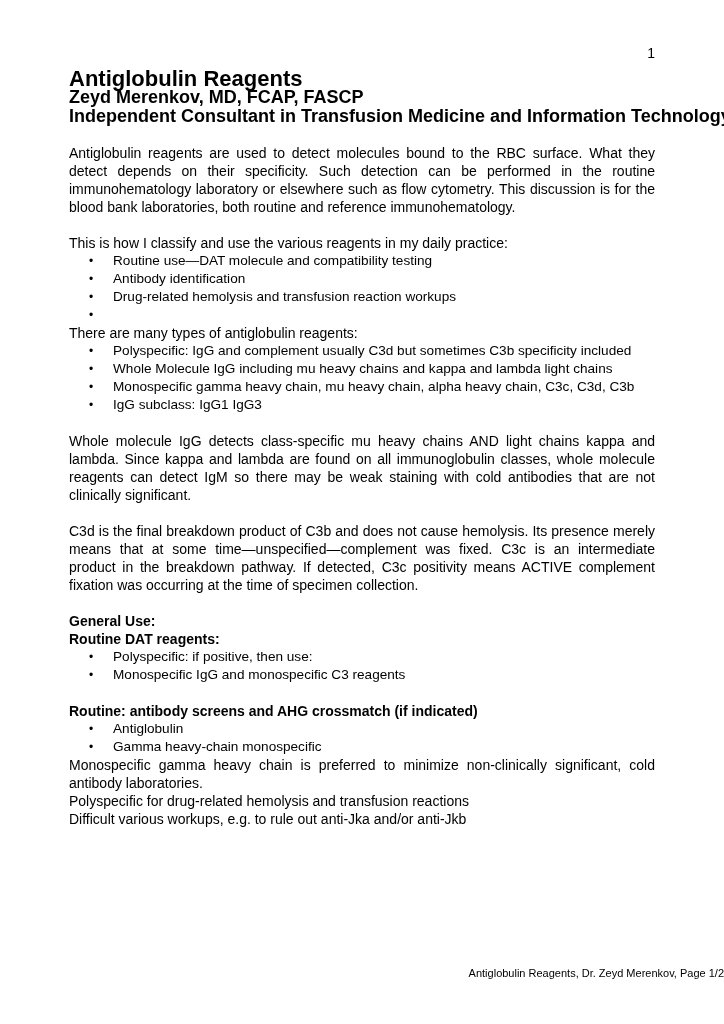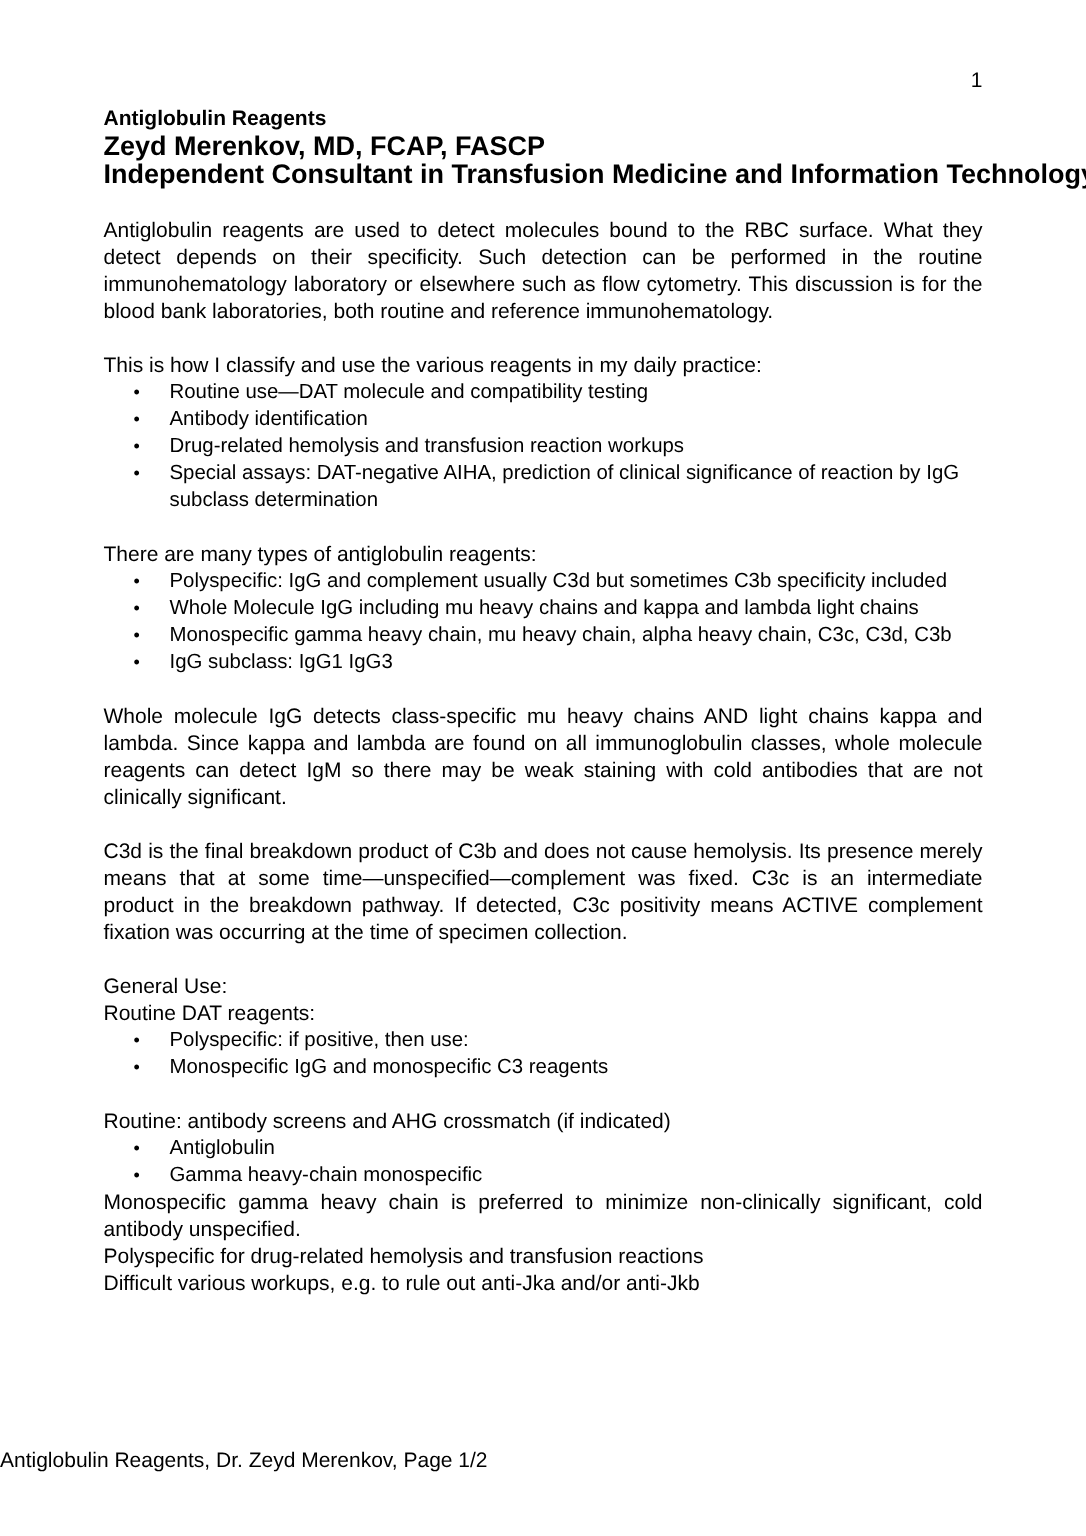--- a/index.html
+++ b/index.html
@@ -23,21 +23,21 @@
       line-height: 18px;
     }
     .content {
       position: absolute;
       left: 69px;
       top: 69px;
       width: 586px;
     }
     .title-block .t1 {
       font-weight: bold;
-      font-size: 14px;
+      font-size: 22px;
       line-height: 19px;
     }
     .title-block .t2, .title-block .t3 {
       font-weight: bold;
       font-size: 18px;
       line-height: 19px;
     }
     .title-block .t3 {
       white-space: nowrap;
     }
@@ -66,29 +66,29 @@
     ul li.justify {
       text-align: justify;
     }
     ul li .bullet {
       position: absolute;
       left: 20px;
       top: 0;
       font-size: 12px;
     }
     .bold {
-      font-weight: normal;
+      font-weight: bold;
     }
     .footer {
       position: absolute;
       top: 966px;
       left: 0;
       width: 724px;
-      text-align: left;
-      font-size: 14px;
+      text-align: right;
+      font-size: 11px;
       line-height: 14px;
     }
   </style>
 </head>
 <body>
 
 <div class="page-number">1</div>
 
 <div class="content">
 
@@ -102,21 +102,21 @@
 
   <p class="justify">Antiglobulin reagents are used to detect molecules bound to the RBC surface.  What they detect depends on their specificity.  Such detection can be performed in the routine immunohematology laboratory or elsewhere such as flow cytometry.  This discussion is for the blood bank laboratories, both routine and reference immunohematology.</p>
 
   <div class="gap"></div>
 
   <p>This is how I classify and use the various reagents in my daily practice:</p>
   <ul>
     <li><span class="bullet">•</span><span>Routine use—DAT molecule and compatibility testing</span></li>
     <li><span class="bullet">•</span><span>Antibody identification</span></li>
     <li><span class="bullet">•</span><span>Drug-related hemolysis and transfusion reaction workups</span></li>
-    <li><span class="bullet">•</span><span>Special assays:  DAT-negative AIHA, prediction of clinical significance of reaction by IgG subclass determination</span></li>
+    <li><span class="bullet">•</span></li>
   </ul>
 
   <div class="gap"></div>
 
   <p>There are many types of antiglobulin reagents:</p>
   <ul>
     <li class="justify"><span class="bullet">•</span><span>Polyspecific:  IgG and complement usually C3d but sometimes C3b specificity included</span></li>
     <li><span class="bullet">•</span><span>Whole Molecule IgG including mu heavy chains and kappa and lambda light chains</span></li>
     <li class="justify"><span class="bullet">•</span><span>Monospecific gamma heavy chain, mu heavy chain, alpha heavy chain, C3c, C3d, C3b</span></li>
     <li><span class="bullet">•</span><span>IgG subclass:  IgG1 IgG3</span></li>
@@ -139,19 +139,19 @@
     <li><span class="bullet">•</span><span>Monospecific IgG and monospecific C3 reagents</span></li>
   </ul>
 
   <div class="gap"></div>
 
   <p class="bold">Routine:  antibody screens and AHG crossmatch (if indicated)</p>
   <ul>
     <li><span class="bullet">•</span><span>Antiglobulin</span></li>
     <li><span class="bullet">•</span><span>Gamma heavy-chain monospecific</span></li>
   </ul>
-  <p class="justify">Monospecific gamma heavy chain is preferred to minimize non-clinically significant, cold antibody unspecified.</p>
+  <p class="justify">Monospecific gamma heavy chain is preferred to minimize non-clinically significant, cold antibody laboratories.</p>
   <p>Polyspecific for drug-related hemolysis and transfusion reactions</p>
   <p>Difficult various workups, e.g. to rule out anti-Jka and/or anti-Jkb</p>
 
 </div>
 
 <div class="footer">Antiglobulin Reagents, Dr. Zeyd Merenkov, Page 1/2</div>
 
 </body></html>

